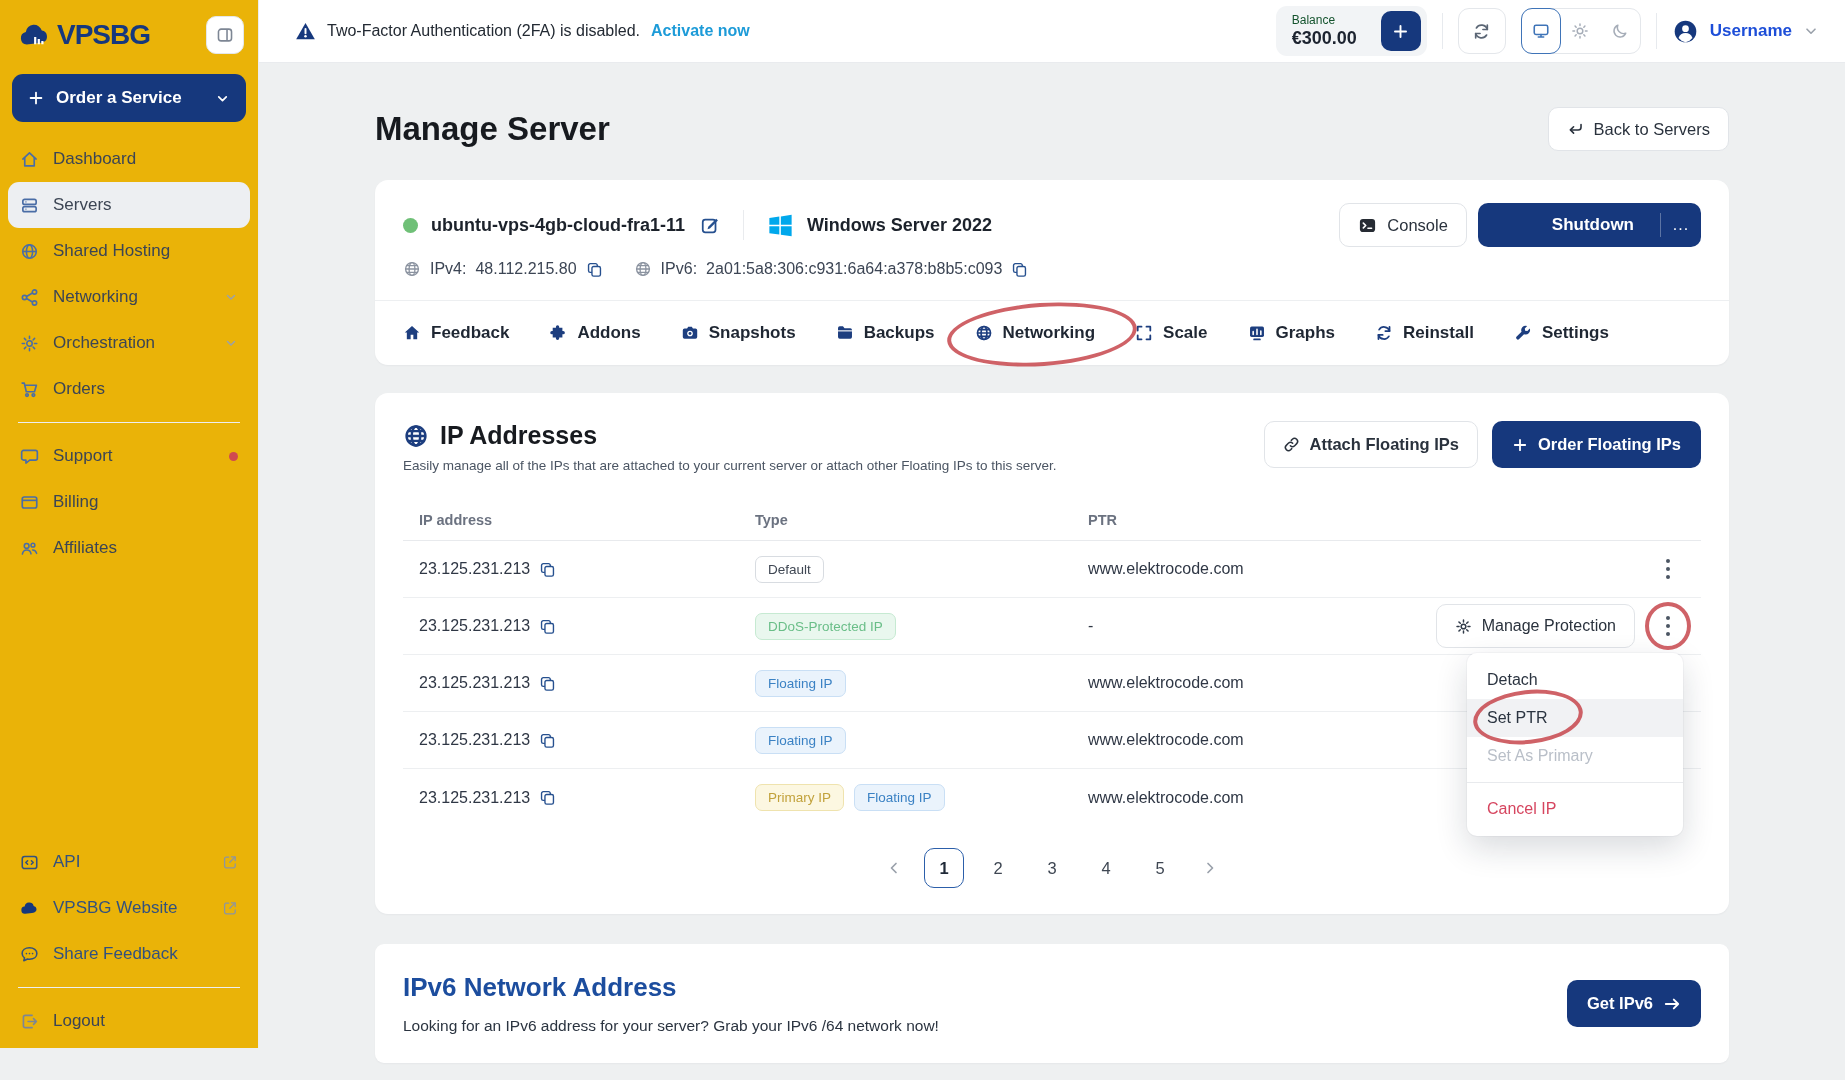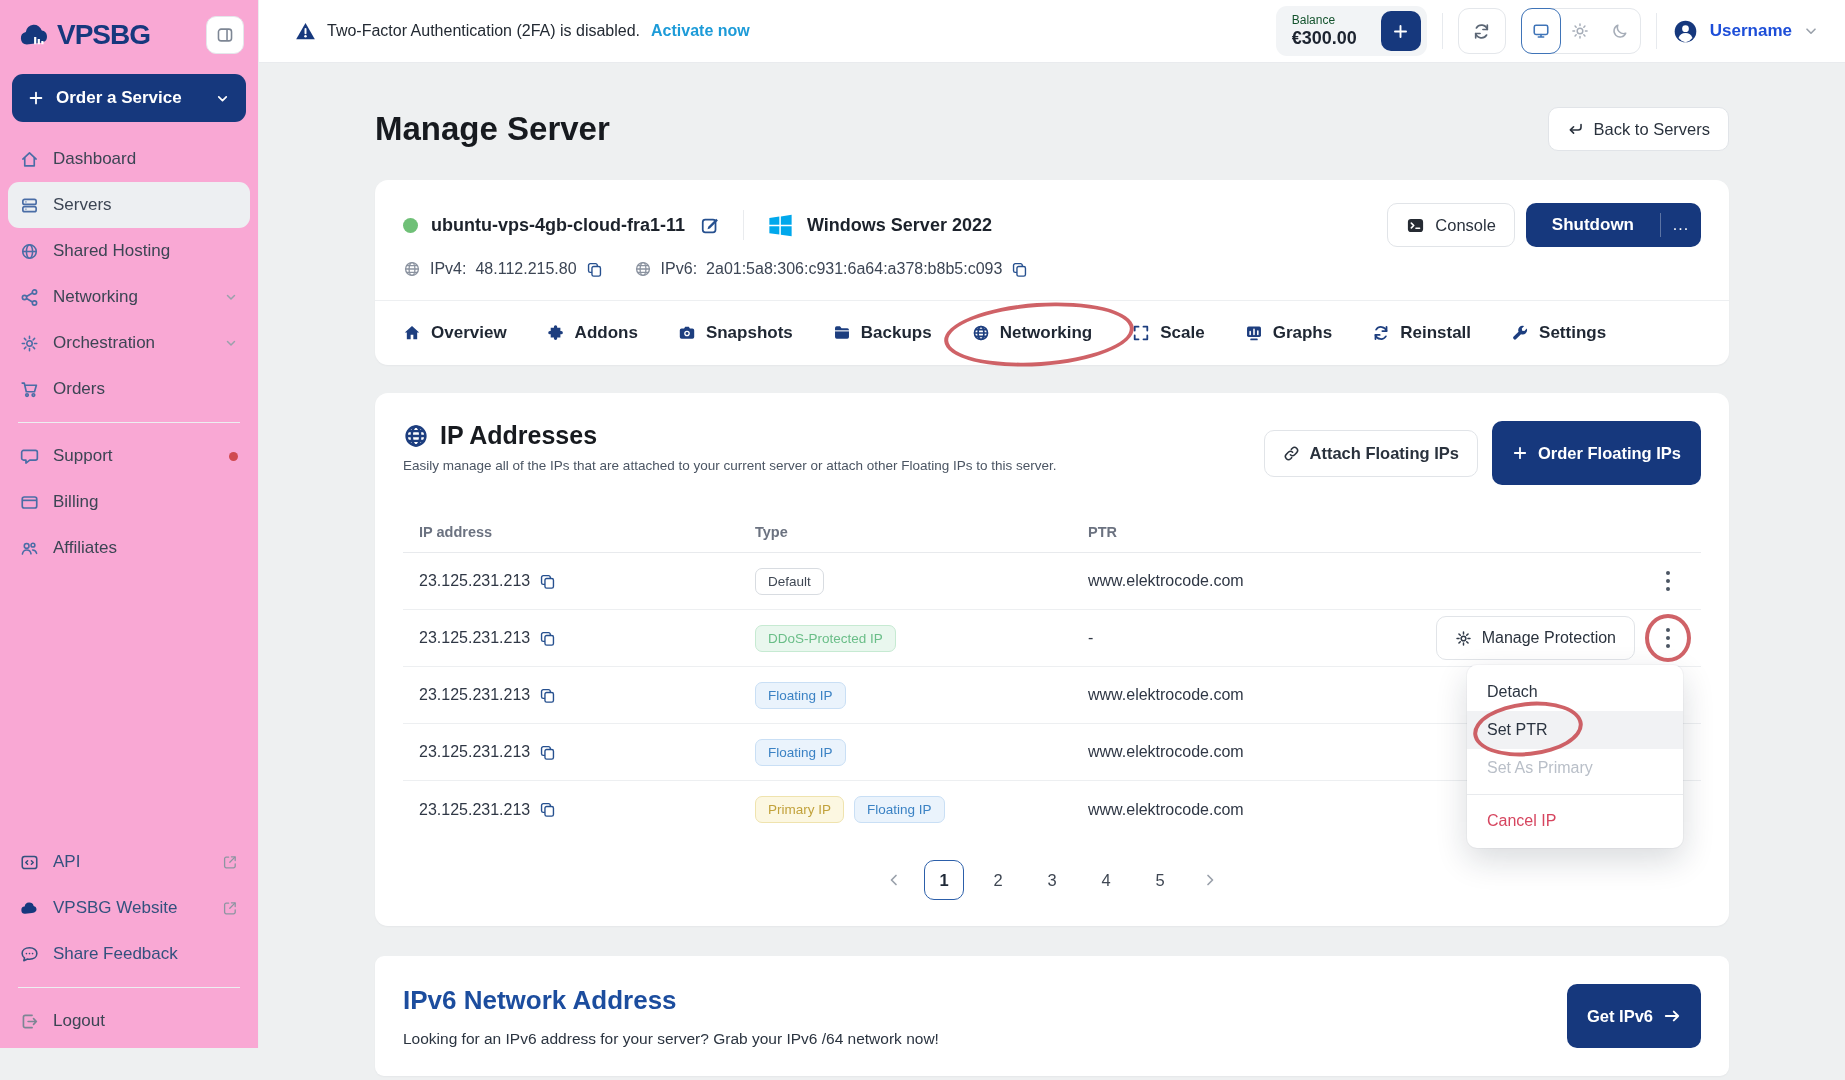--- a/index.html
+++ b/index.html
@@ -1,21 +1,21 @@
 <!DOCTYPE html>
 <html><head>
 <meta charset="utf-8">
 <style>
   * { margin:0; padding:0; box-sizing:border-box; }
   body { font-family:"Liberation Sans", sans-serif; background:#eef0f1; }
   .canvas { position:relative; width:1845px; height:1080px; background:#eef0f1; overflow:hidden; color:#1d2430; }
   svg { display:block; }
 
   
-  .sidebar { position:absolute; left:0; top:0; width:259px; height:1048px; background:#f9a8d4; border-right:1px solid #ebedf0; z-index:10; }
+  .sidebar { position:absolute; left:0; top:0; width:259px; height:1048px; background:#eab308; border-right:1px solid #ebedf0; z-index:10; }
   .side-head { display:flex; align-items:center; justify-content:space-between; padding:16px 14px 12px 18px; }
   .brand { display:flex; align-items:center; gap:7px; }
   .brand-text { font-size:28px; font-weight:800; color:#16387d; letter-spacing:-1px; }
   .collapse-btn { width:38px; height:38px; border:1px solid #e4e7eb; border-radius:10px; background:#fff; display:flex; align-items:center; justify-content:center; color:#7d8694; cursor:pointer; }
   .order-btn { margin:8px 12px 14px; height:48px; background:#16387d; border-radius:11px; color:#fff; display:flex; align-items:center; gap:12px; padding:0 16px; font-size:17px; font-weight:700; cursor:pointer; }
   .order-btn .chev { margin-left:auto; }
   .nav { padding:0 8px; }
   .nav-item { height:46px; display:flex; align-items:center; gap:14px; padding:0 12px; border-radius:11px; color:#3c4554; font-size:17px; cursor:pointer; }
   .nav-item .ni-icon { color:#4a6da6; flex:0 0 auto; }
   .nav-item.active { background:#edeff2; }
@@ -55,21 +55,21 @@
   
   .server-card { margin-top:29px; padding:20px 28px 0; }
   .srow1 { display:flex; align-items:center; gap:13px; height:50px; }
   .status-dot { width:15px; height:15px; border-radius:50%; background:#6fc077; }
   .server-name { font-size:18px; font-weight:700; color:#1c222b; }
   .edit-btn { color:#26508f; cursor:pointer; margin-left:2px; }
   .srow1 .vdiv2 { width:1px; height:30px; background:#e9ebee; margin:0 10px; }
   .os-name { font-size:18px; font-weight:700; color:#1c222b; }
   .srow1-right { margin-left:auto; display:flex; align-items:center; gap:11px; }
   .shutdown-btn { display:flex; align-items:center; height:44px; background:#16387d; border-radius:10px; color:#fff; cursor:pointer; overflow:hidden; }
-  .shutdown-main { padding:0 26px; font-size:17px; font-weight:600; }
+  .shutdown-main { padding:0 26px; font-size:17px; font-weight:600;margin-left:48px; }
   .shutdown-sep { width:1px; height:24px; background:rgba(255,255,255,.3); }
   .shutdown-more { width:40px; text-align:center; font-size:16px; letter-spacing:1px; }
   .srow2 { display:flex; align-items:center; gap:9px; margin-top:4px; font-size:16px; color:#3c4554; height:30px; }
   .g-icon { color:#8b93a0; }
   .copy { color:#26508f; cursor:pointer; display:flex; }
   .ipv6-group { margin-left:22px; display:flex; align-items:center; gap:9px; }
   .card-div { height:1px; background:#edeff1; margin:16px -28px 0; }
   .tabs { display:flex; align-items:center; gap:40px; height:64px; }
   .tab { position:relative; display:flex; align-items:center; gap:10px; font-size:17px; font-weight:600; color:#1f2733; cursor:pointer; white-space:nowrap; }
   .tab .t-icon { color:#1d3e7f; }
@@ -81,21 +81,21 @@
   .ring-setptr { left:6px; top:-9px; width:110px; height:54px; transform:rotate(-6deg); }
 
   
   .ip-card { margin-top:28px; padding:28px 28px 16px; }
   .ip-head { display:flex; align-items:flex-start; }
   .ip-title-row { display:flex; align-items:center; gap:11px; }
   .ip-title { font-size:25px; font-weight:700; color:#171a1f; }
   .ip-sub { font-size:13.5px; color:#4b5563; margin-top:8px; }
   .ip-head-btns { margin-left:auto; display:flex; align-items:center; gap:14px; }
   .btn-attach { height:47px; font-weight:600; }
-  .btn-navy { display:flex; align-items:center; gap:10px; height:64px; padding:0 20px; background:#16387d; border:none; border-radius:10px; color:#fff; font-size:16.5px; font-weight:600; cursor:pointer; }
+  .btn-navy { display:flex; align-items:center; gap:10px; height:47px; padding:0 20px; background:#16387d; border:none; border-radius:10px; color:#fff; font-size:16.5px; font-weight:600; cursor:pointer; }
 
   .table { margin-top:26px; }
   .thead, .trow { display:grid; grid-template-columns:336px 333px 1fr 250px; align-items:center; padding:0 16px; }
   .thead { height:42px; color:#6b7280; font-size:14.5px; font-weight:600; border-bottom:1px solid #e8eaed; }
   .trow { height:57px; border-bottom:1px solid #edeff1; font-size:16px; color:#2f3745; }
   .trow:last-child { border-bottom:none; }
   .ip-cell { display:flex; align-items:center; gap:9px; }
   .type-cell { display:flex; align-items:center; gap:10px; }
   .badge { display:inline-block; padding:5px 12px; border-radius:7px; font-size:13.5px; }
   .badge-default { border:1px solid #d8dce1; background:#fff; color:#3f4753; }
@@ -496,21 +496,21 @@
         </span>
       </div>
       <div class="card-div"></div>
       <div class="tabs">
         <div class="tab">
           <span class="t-icon">
               <svg width="18" height="18" viewBox="0 0 16 16">
                 <path d="M8 1.8 1.6 7.6h1.8v6h3.4V9.5h2.4v4.1h3.4v-6h1.8Z" fill="currentColor"></path>
               </svg>
             </span>
-          <span>Overview</span>
+          <span>Feedback</span>
         </div>
         <div class="tab">
           <span class="t-icon">
               <svg width="18" height="18" viewBox="0 0 16 16">
                 <path d="M6.1 2.7a1.5 1.5 0 0 1 3 0l-.1.7h2.9v2.9l.7-.1a1.5 1.5 0 0 1 0 3l-.7-.1v2.9H9l.1.7a1.5 1.5 0 0 1-3 0l.1-.7H3.3V9.1l-.7.1a1.5 1.5 0 0 1 0-3l.7.1V3.4h2.9Z" fill="currentColor"></path>
               </svg>
             </span>
           <span>Addons</span>
         </div>
         <div class="tab">

